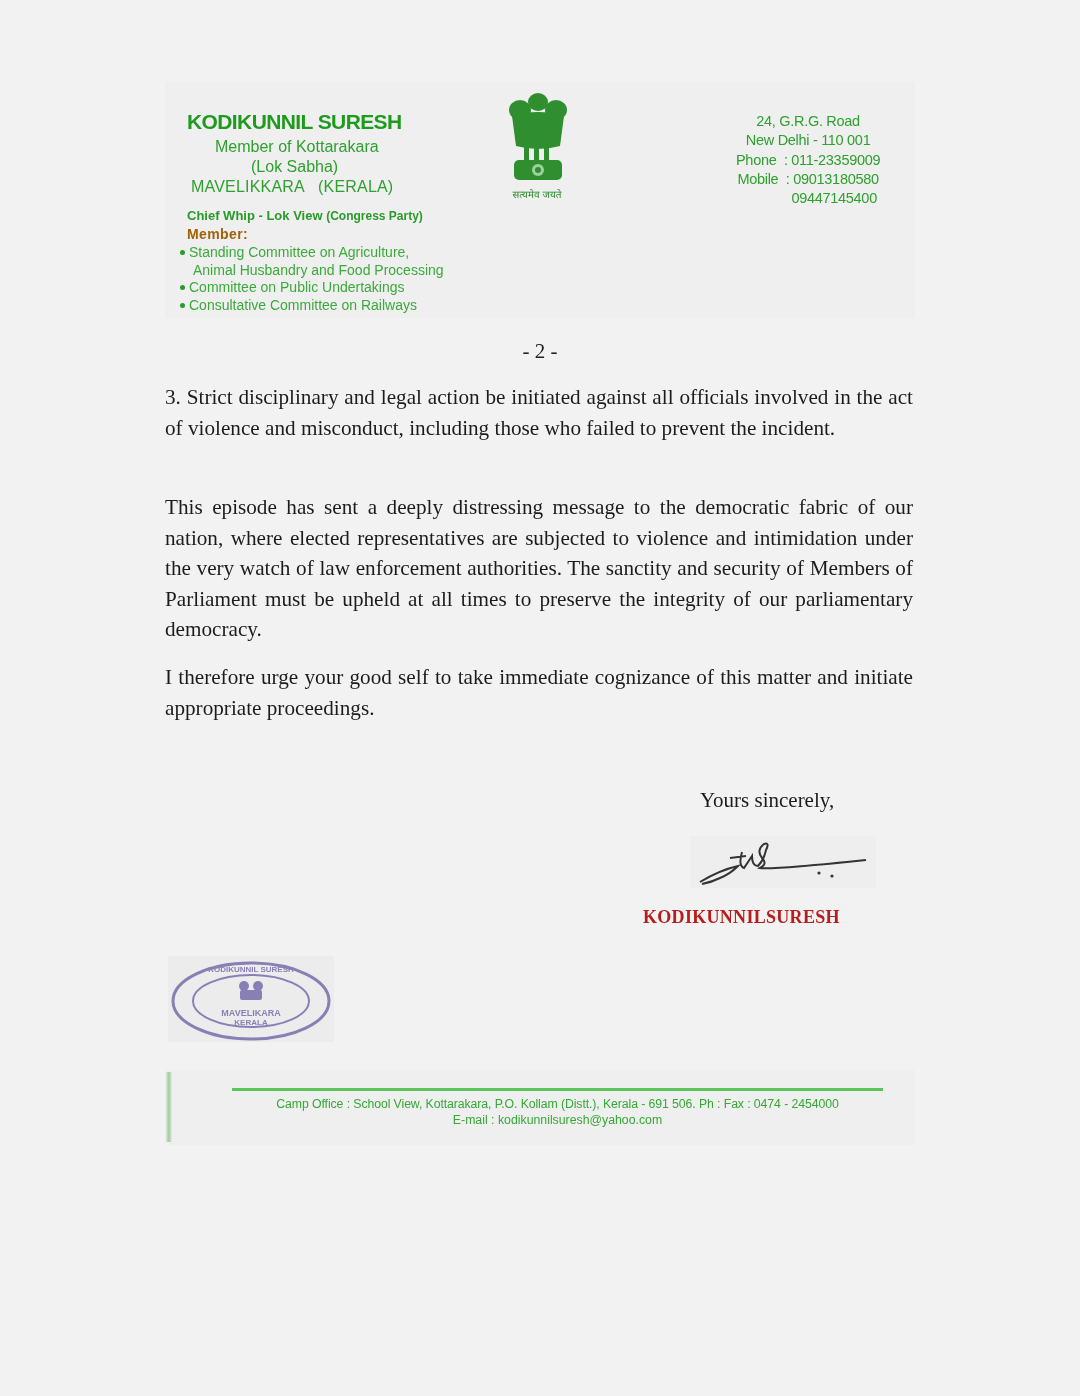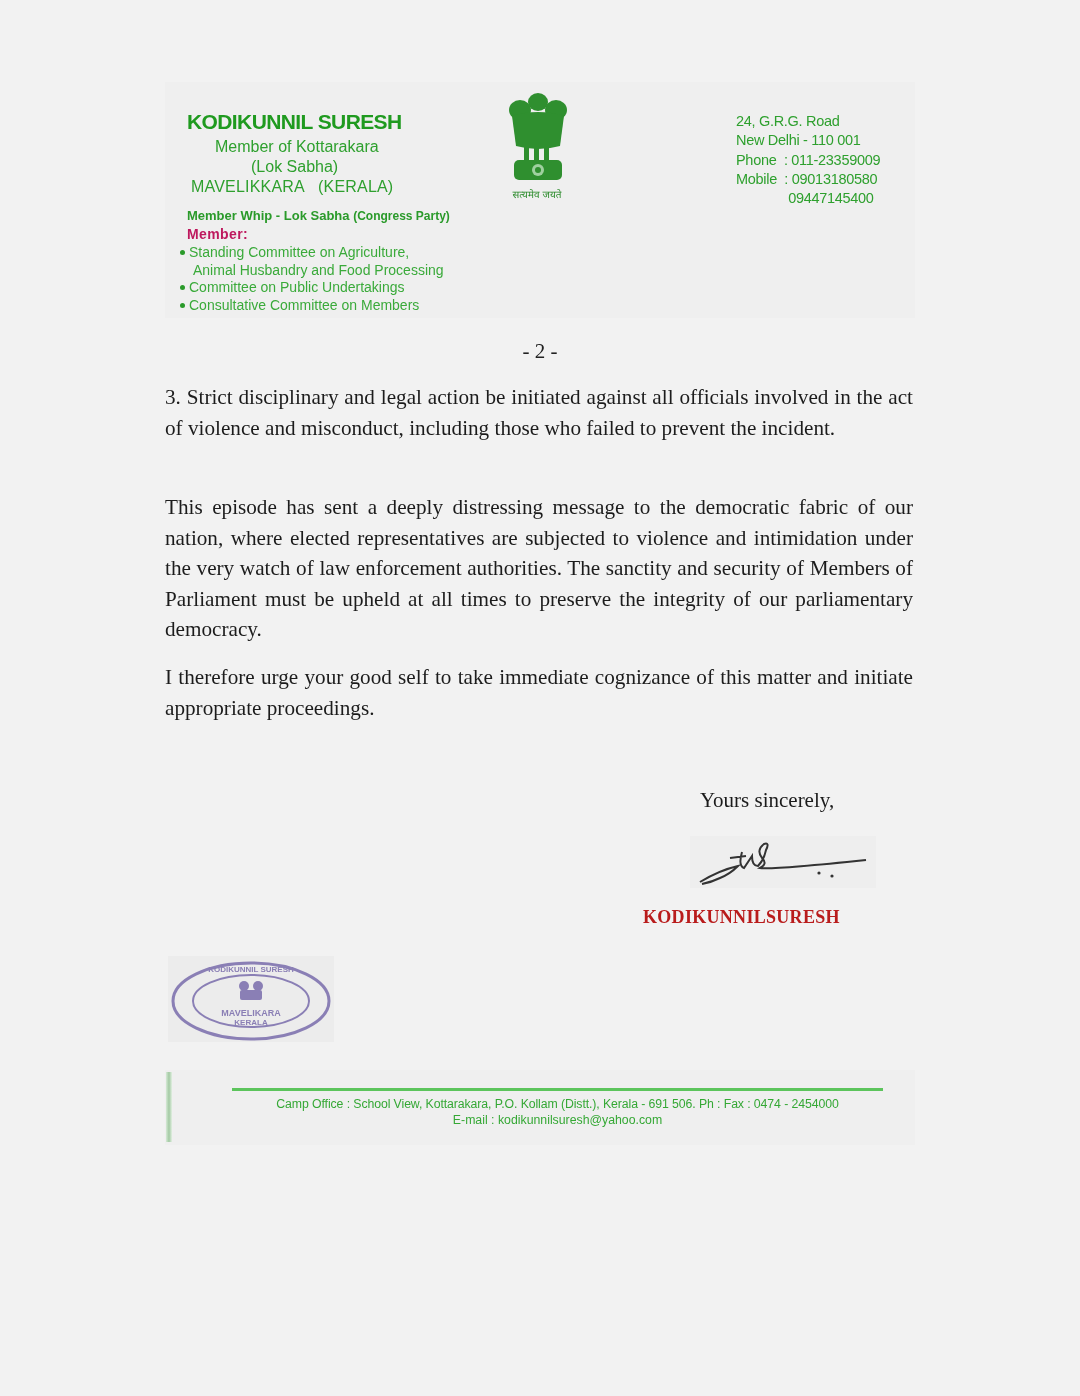--- a/index.html
+++ b/index.html
@@ -32,21 +32,21 @@
   .lh-const { left: 191px; top: 178px; font-weight: normal; font-size: 16px; letter-spacing: 0.2px; }
   .lh-whip {
     position: absolute; left: 187px; top: 208px;
     font-family: "Liberation Sans", sans-serif;
     color: #2a9a2a; font-size: 13px; font-weight: bold;
   }
   .lh-whip .party { font-size: 12px; }
   .lh-member {
     position: absolute; left: 187px; top: 226px;
     font-family: "Liberation Sans", sans-serif;
-    color: #be185d; font-size: 14px; font-weight: bold; letter-spacing: 0.4px;
+    color: #a16207; font-size: 14px; font-weight: bold; letter-spacing: 0.4px;
   }
   .lh-committees {
     position: absolute; left: 180px; top: 244px;
     font-family: "Liberation Sans", sans-serif;
     color: #3aaa3a; font-size: 14px; line-height: 17.5px;
     margin: 0; padding: 0; list-style: none;
   }
   .lh-committees li { position: relative; padding-left: 9px; }
   .lh-committees li::before {
     content: ""; position: absolute; left: 0; top: 6px;
@@ -58,21 +58,21 @@
   }
   .emblem-motto {
     position: absolute; left: 506px; top: 187px; width: 62px; text-align: center;
     font-family: "DejaVu Sans", sans-serif; font-size: 10px; color: #2a8a2a;
   }
   .lh-address {
     position: absolute; left: 736px; top: 112px;
     font-family: "Liberation Sans", sans-serif;
     color: #2ea02e; font-size: 14.5px; line-height: 19.3px; letter-spacing: -0.3px;
   }
-  .lh-address .row { white-space: pre; }
+  .lh-address .row { white-space: pre; text-align: center; }
   .page-num {
     position: absolute; left: 0; width: 1080px; top: 339px; text-align: center;
     font-size: 21px; color: #222;
   }
   .body-text {
     position: absolute; left: 165px; width: 748px;
     font-size: 21.2px; line-height: 30.5px; text-align: justify;
     color: #1c1c1c;
   }
   .p1 { top: 382px; }
@@ -120,29 +120,29 @@
 <body>
 
 <div class="letterhead"></div>
 
 <div class="lh-name">KODIKUNNIL SURESH</div>
 <div class="lh-line lh-mp">Member of Kottarakara</div>
 <div class="lh-line lh-house">(Lok Sabha)</div>
 <div class="lh-line lh-const" style="white-space:pre;">MAVELIKKARA   (KERALA)</div>
 
 <div class="lh-whip">
-  <span>Member Whip - Lok Sabha</span>
+  <span>Chief Whip - Lok View</span>
   <span class="party">(Congress Party)</span>
 </div>
 <div class="lh-member">Member:</div>
 <ul class="lh-committees">
   <li>Standing Committee on Agriculture,</li>
   <div class="cont">Animal Husbandry and Food Processing</div>
   <li>Committee on Public Undertakings</li>
-  <li>Consultative Committee  on Members</li>
+  <li>Consultative Committee  on Railways</li>
 </ul>
 
 <svg class="emblem" viewBox="0 0 76 116">
   <g fill="#2f8f2f">
     <ellipse cx="38" cy="14" rx="10" ry="9"></ellipse>
     <ellipse cx="20" cy="22" rx="11" ry="10"></ellipse>
     <ellipse cx="56" cy="22" rx="11" ry="10"></ellipse>
     <path d="M12 28 Q38 20 64 28 L60 58 Q38 64 16 58 Z"></path>
     <rect x="24" y="56" width="5" height="18"></rect>
     <rect x="34" y="56" width="5" height="18"></rect>

